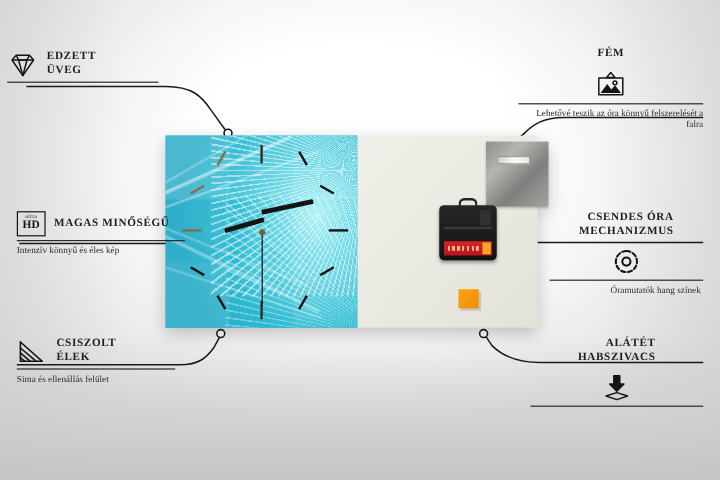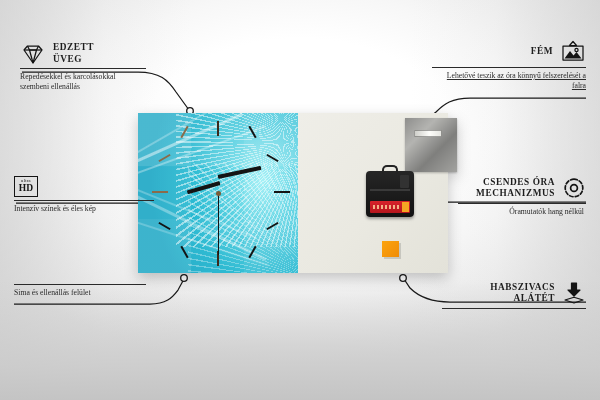--- a/index.html
+++ b/index.html
@@ -124,21 +124,21 @@
   .co-head { display:flex; align-items:center; gap:7px; }
   .co-title {
     font-size:9.3px; letter-spacing:0.55px; color:#1d1d1d;
     line-height:11.5px; font-weight:bold; text-transform:uppercase;
   }
   .co-rule { height:1px; background:#2a2a2a; margin:3px 0 3px 0; }
   .co-desc { font-size:7.7px; line-height:9.6px; color:#2b2b2b; }
   .left  .co-head { justify-content:flex-start; }
   .left  .co-title { text-align:left; }
   .left  .co-desc  { text-align:left; }
-  .right .co-head { justify-content:flex-start; flex-direction:row; }
+  .right .co-head { justify-content:flex-start; flex-direction:column; }
   .right .co-title { text-align:right; }
   .right .co-desc  { text-align:right; }
   .ico { flex:0 0 auto; display:block; }
 
   
   .hdbox {
     width:24px; height:21px; border:1.4px solid #141414;
     display:flex; flex-direction:column; align-items:center; justify-content:center;
     line-height:1;
   }
@@ -218,98 +218,114 @@
     <div id="mech-notch"></div>
     <div id="battery">
       <div class="bat-txt"></div>
       <div id="battery-tip"></div>
     </div>
   </div>
 
   <div id="foam"></div>
 </div>
 
-<div class="callout left" style="left:20px;top:42px;width:148px;">
+<div class="callout left" style="left:6px;top:42px;width:148px;">
   <div class="co-head">
     <svg class="ico" width="26" height="22" viewBox="0 0 26 22">
       <g fill="none" stroke="#141414" stroke-width="1.25" stroke-linejoin="round">
         <path d="M4,7 L13,20 L22,7 L18.5,3 L7.5,3 Z"></path>
         <path d="M4,7 H22"></path>
         <path d="M7.5,3 L9.5,7 L13,20"></path>
         <path d="M18.5,3 L16.5,7 L13,20"></path>
         <path d="M9.5,7 H16.5"></path>
       </g>
     </svg>
     <div class="co-title">
       <div>EDZETT</div>
       <div>ÜVEG</div>
     </div>
   </div>
   <div class="co-rule" style="width:126px;"></div>
-  <div class="co-desc" style="width:124px;">Repedésekkel és karcolásokkal szembeni ellenállás</div>
 </div>
 
 <div class="callout left" style="left:14px;top:176px;width:160px;">
   <div class="co-head">
     <div class="hdbox">
       <span class="hd-small">ultra</span>
       <span class="hd-big">HD</span>
     </div>
     <div class="co-title">
+      <div>MAGAS MINŐSÉGŰ</div>
     </div>
   </div>
   <div class="co-rule" style="width:140px;"></div>
-  <div class="co-desc" style="width:145px;">Intenzív színek és éles kép</div>
+  <div class="co-desc" style="width:145px;">Intenzív könnyű és éles kép</div>
 </div>
 
 <div class="callout left" style="left:14px;top:281px;width:140px;">
+  <div class="co-head">
+    <svg class="ico" width="26" height="22" viewBox="0 0 26 22">
+      <g stroke="#141414" stroke-width="1.3" stroke-linecap="round">
+        <line x1="3" y1="3" x2="21" y2="19"></line>
+        <line x1="3" y1="8" x2="16" y2="19"></line>
+        <line x1="3" y1="12" x2="11" y2="19"></line>
+        <line x1="3" y1="16" x2="6.5" y2="19"></line>
+        <line x1="3" y1="3" x2="3" y2="19"></line>
+        <line x1="3" y1="19" x2="21" y2="19"></line>
+      </g>
+    </svg>
+    <div class="co-title">
+      <div>CSISZOLT</div>
+      <div>ÉLEK</div>
+    </div>
+  </div>
   <div class="co-rule" style="width:132px;"></div>
   <div class="co-desc" style="width:132px;">Sima és ellenállás felület</div>
 </div>
 
 <div class="callout right" style="left:432px;top:40px;width:154px;">
   <div class="co-head">
     <div class="co-title" style="flex:1;">
       <div>FÉM</div>
     </div>
     <svg class="ico" width="26" height="24" viewBox="0 0 26 24">
       <g fill="none" stroke="#141414" stroke-width="1.25" stroke-linejoin="round">
         <path d="M13,1.5 L9.5,5.5 H16.5 Z"></path>
         <rect x="3" y="6" width="20" height="14"></rect>
         <path d="M4.5,18.5 L10,11 L13.5,15.5 L16.5,12 L21.5,18.5 Z" fill="#141414" stroke="none"></path>
         <circle cx="16.5" cy="10" r="1.6"></circle>
       </g>
     </svg>
   </div>
   <div class="co-rule" style="width:154px;margin-left:0;"></div>
-  <div class="co-desc" style="width:150px;margin-left:4px;text-decoration:underline;">Lehetővé teszik az óra könnyű felszerelését a falra</div>
+  <div class="co-desc" style="width:150px;margin-left:4px;">Lehetővé teszik az óra könnyű felszerelését a falra</div>
 </div>
 
 <div class="callout right" style="left:458px;top:176px;width:128px;">
   <div class="co-head">
     <div class="co-title" style="flex:1;font-family:Liberation Serif, serif;">
       <div>CSENDES ÓRA</div>
       <div>MECHANIZMUS</div>
     </div>
     <svg class="ico" width="24" height="24" viewBox="0 0 24 24">
       <g fill="none" stroke="#141414" stroke-width="1.7" stroke-linecap="round" stroke-linejoin="round">
         <path d="M12,3.2 a8.8,8.8 0 1,0 0.01,0 Z" stroke-dasharray="3.6 2.1"></path>
         <circle cx="12" cy="12" r="3.4"></circle>
       </g>
     </svg>
   </div>
   <div class="co-rule" style="width:128px;"></div>
-  <div class="co-desc" style="width:126px;">Óramutatók hang nélkül</div>
+  <div class="co-desc" style="width:126px;">Óramutatók hang színek</div>
 </div>
 
 <div class="callout right" style="left:442px;top:281px;width:144px;">
   <div class="co-head">
     <div class="co-title" style="flex:1;">
+      <div>ALÁTÉT</div>
       <div>HABSZIVACS</div>
-      <div>ALÁTÉT</div>
     </div>
     <svg class="ico" width="24" height="24" viewBox="0 0 24 24">
       <g stroke="#141414" stroke-width="1.2" stroke-linejoin="round">
         <path d="M9.5,2 h5 v7 h3.5 L12,15 L6,9 h3.5 Z" fill="#141414"></path>
         <path d="M12,16.2 L21,19 L12,22 L3,19 Z" fill="none"></path>
       </g>
     </svg>
   </div>
   <div class="co-rule" style="width:144px;"></div>
 </div>

